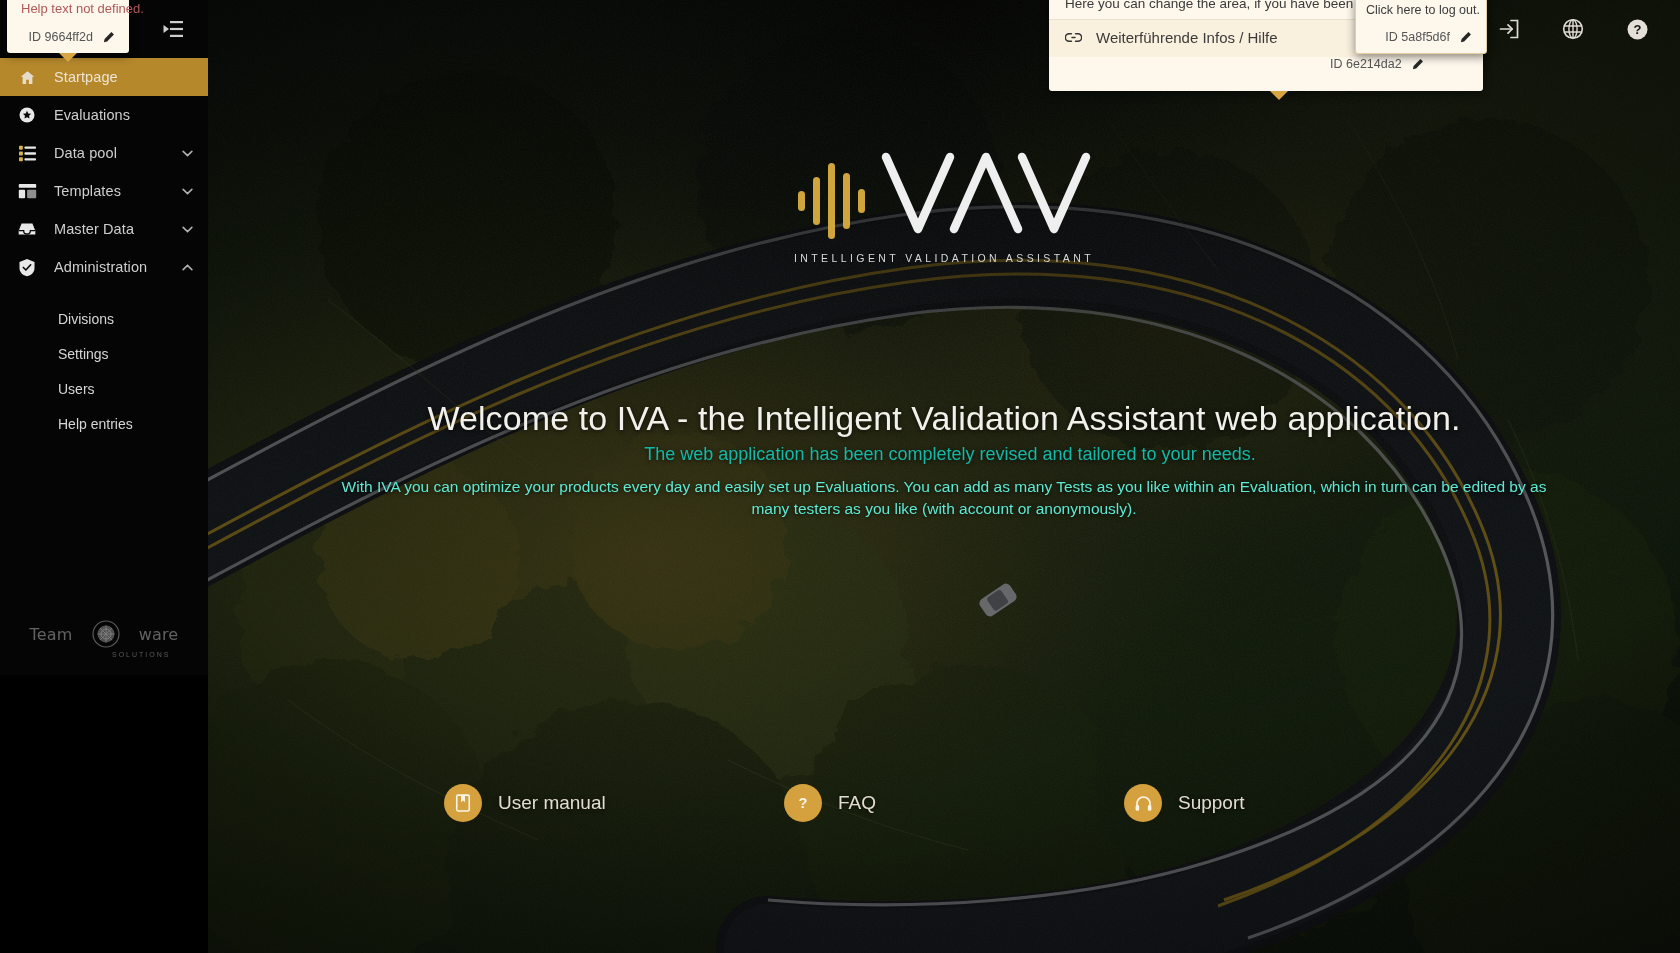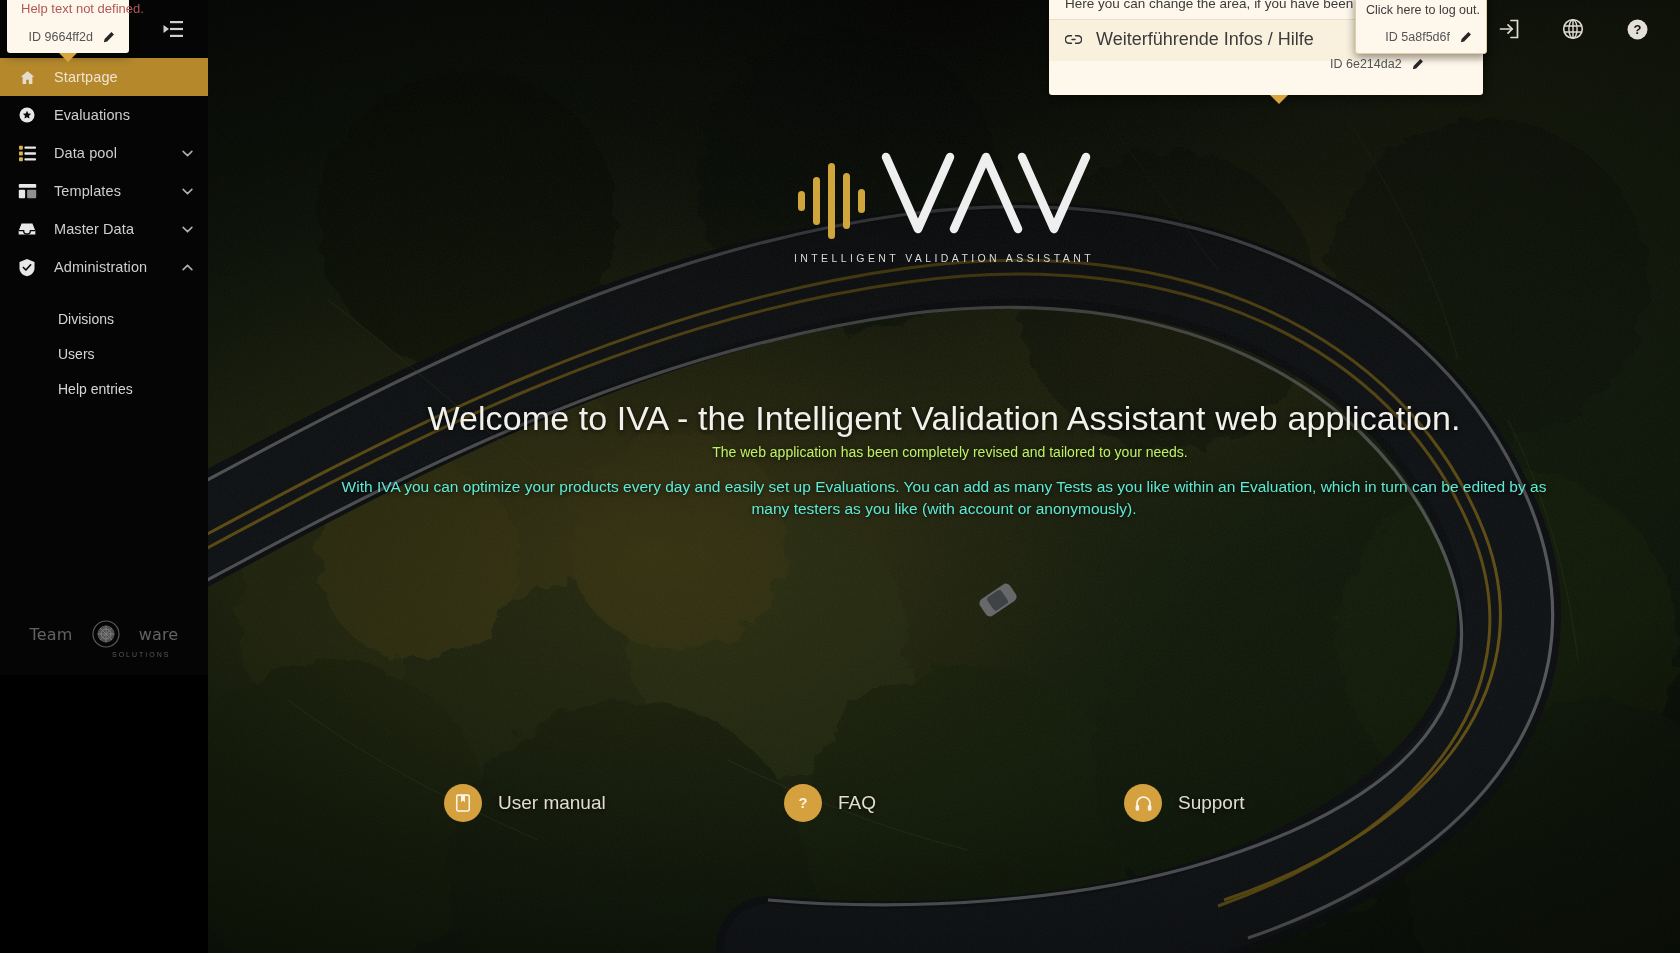--- a/index.html
+++ b/index.html
@@ -198,22 +198,22 @@
     font-weight: normal;
     color: #f2f0ea;
     letter-spacing: .1px;
     text-shadow: 0 1px 5px rgba(0,0,0,.75);
   }
   .sub-1 {
     position: absolute;
     top: 423px;
     left: 12px; right: 0;
     text-align: center;
-    font-size: 14px;
-    color: #bef264;
+    font-size: 18px;
+    color: #14b8a6;
     text-shadow: 0 1px 4px rgba(0,0,0,.75);
   }
   .sub-2 {
     position: absolute;
     top: 455px;
     left: 120px; right: 120px;
     text-align: center;
     font-size: 15.5px;
     line-height: 1.42;
     color: #5eead4;
@@ -278,21 +278,21 @@
     padding: 10px 16px 8px 16px;
     white-space: nowrap;
   }
   .tip-divider { height: 1px; background: #eadfc8; }
   .tip-link-row {
     display: flex;
     align-items: center;
     gap: 14px;
     padding: 9px 16px 11px 16px;
     background: #faf0de;
-    font-size: 18px;
+    font-size: 15px;
     color: #3b3b3b;
     cursor: pointer;
     white-space: nowrap;
   }
   .tip-id-row {
     display: flex;
     align-items: center;
     justify-content: flex-end;
     gap: 9px;
     padding: 7px 14px 9px 14px;
@@ -506,20 +506,23 @@
           </svg>
       </span>
     </div>
 
     <div class="nav-spacer"></div>
 
     <div class="nav-sub">
       <span>Divisions</span>
     </div>
     <div class="nav-sub">
+      <span>Settings</span>
+    </div>
+    <div class="nav-sub">
       <span>Users</span>
     </div>
     <div class="nav-sub">
       <span>Help entries</span>
     </div>
 
     <div class="brand-footer">
       <div class="brand-logo" style="position:relative;">
         <span class="brand-text">Team</span>
         <span style="display:flex;">

